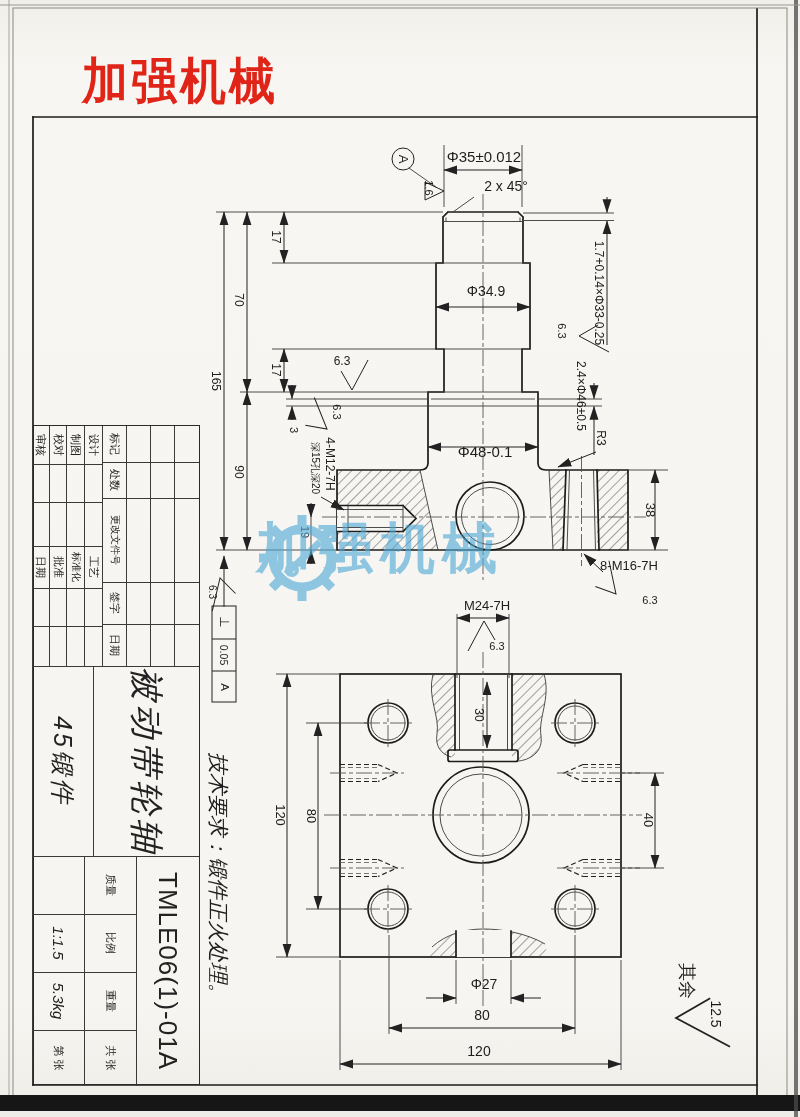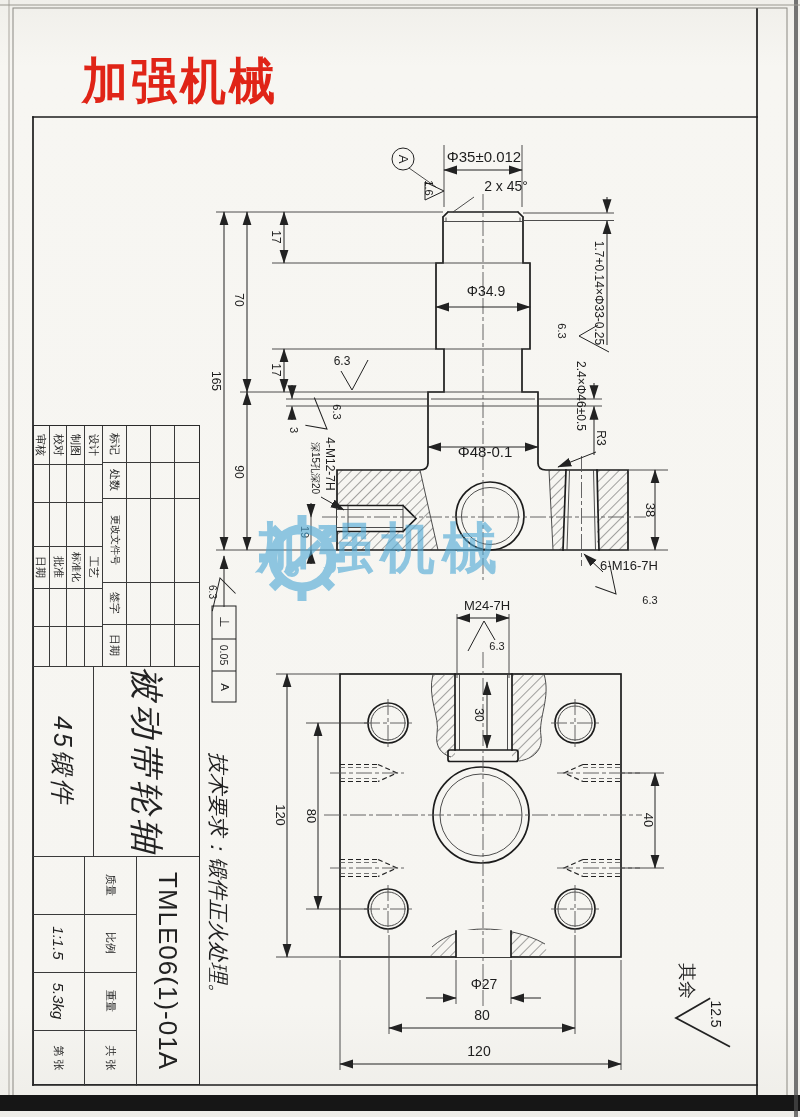--- a/index.html
+++ b/index.html
@@ -205,21 +205,21 @@
       <div class="lbl" style="left: 403px; top: 159px; font-size: 13px; --r: 90deg;">A</div>
       <div class="lbl" style="left: 428px; top: 188px; font-size: 11px; --r: 90deg;">1.6</div>
       <div class="lbl" style="left: 599px; top: 293px; font-size: 12px; --r: 90deg;">1.7+0.14×Φ33-0.25</div>
       <div class="lbl" style="left: 486px; top: 291px; font-size: 14px; --r: 0deg;">Φ34.9</div>
       <div class="lbl" style="left: 342px; top: 361px; font-size: 12px; --r: 0deg;">6.3</div>
       <div class="lbl" style="left: 581px; top: 396px; font-size: 12px; --r: 90deg;">2.4×Φ46±0.5</div>
       <div class="lbl" style="left: 561px; top: 331px; font-size: 11px; --r: 90deg;">6.3</div>
       <div class="lbl" style="left: 485px; top: 431px; font-size: 15px; margin-top: 20px; --r: 0deg;">Φ48-0.1</div>
       <div class="lbl" style="left: 601px; top: 438px; font-size: 12px; --r: 90deg;">R3</div>
       <div class="lbl" style="left: 650px; top: 510px; font-size: 13px; --r: 90deg;">38</div>
-      <div class="lbl" style="left: 629px; top: 565px; font-size: 13px; --r: 0deg;">6-M16-7H</div>
+      <div class="lbl" style="left: 629px; top: 565px; font-size: 13px; --r: 0deg;">8-M16-7H</div>
       <div class="lbl" style="left: 650px; top: 600px; font-size: 11px; --r: 0deg;">6.3</div>
       <div class="lbl" style="left: 487px; top: 605px; font-size: 13px; --r: 0deg;">M24-7H</div>
       <div class="lbl" style="left: 497px; top: 646px; font-size: 11px; --r: 0deg;">6.3</div>
       <div class="lbl" style="left: 276px; top: 237px; font-size: 12px; --r: 90deg;">17</div>
       <div class="lbl" style="left: 239px; top: 300px; font-size: 12px; --r: 90deg;">70</div>
       <div class="lbl" style="left: 216px; top: 381px; font-size: 12px; --r: 90deg;">165</div>
       <div class="lbl" style="left: 239px; top: 472px; font-size: 12px; --r: 90deg;">90</div>
       <div class="lbl" style="left: 276px; top: 370px; font-size: 12px; --r: 90deg;">17</div>
       <div class="lbl" style="left: 293px; top: 430px; font-size: 11px; --r: 90deg;">3</div>
       <div class="lbl" style="left: 330px; top: 464px; font-size: 12px; --r: 90deg;">4-M12-7H</div>

